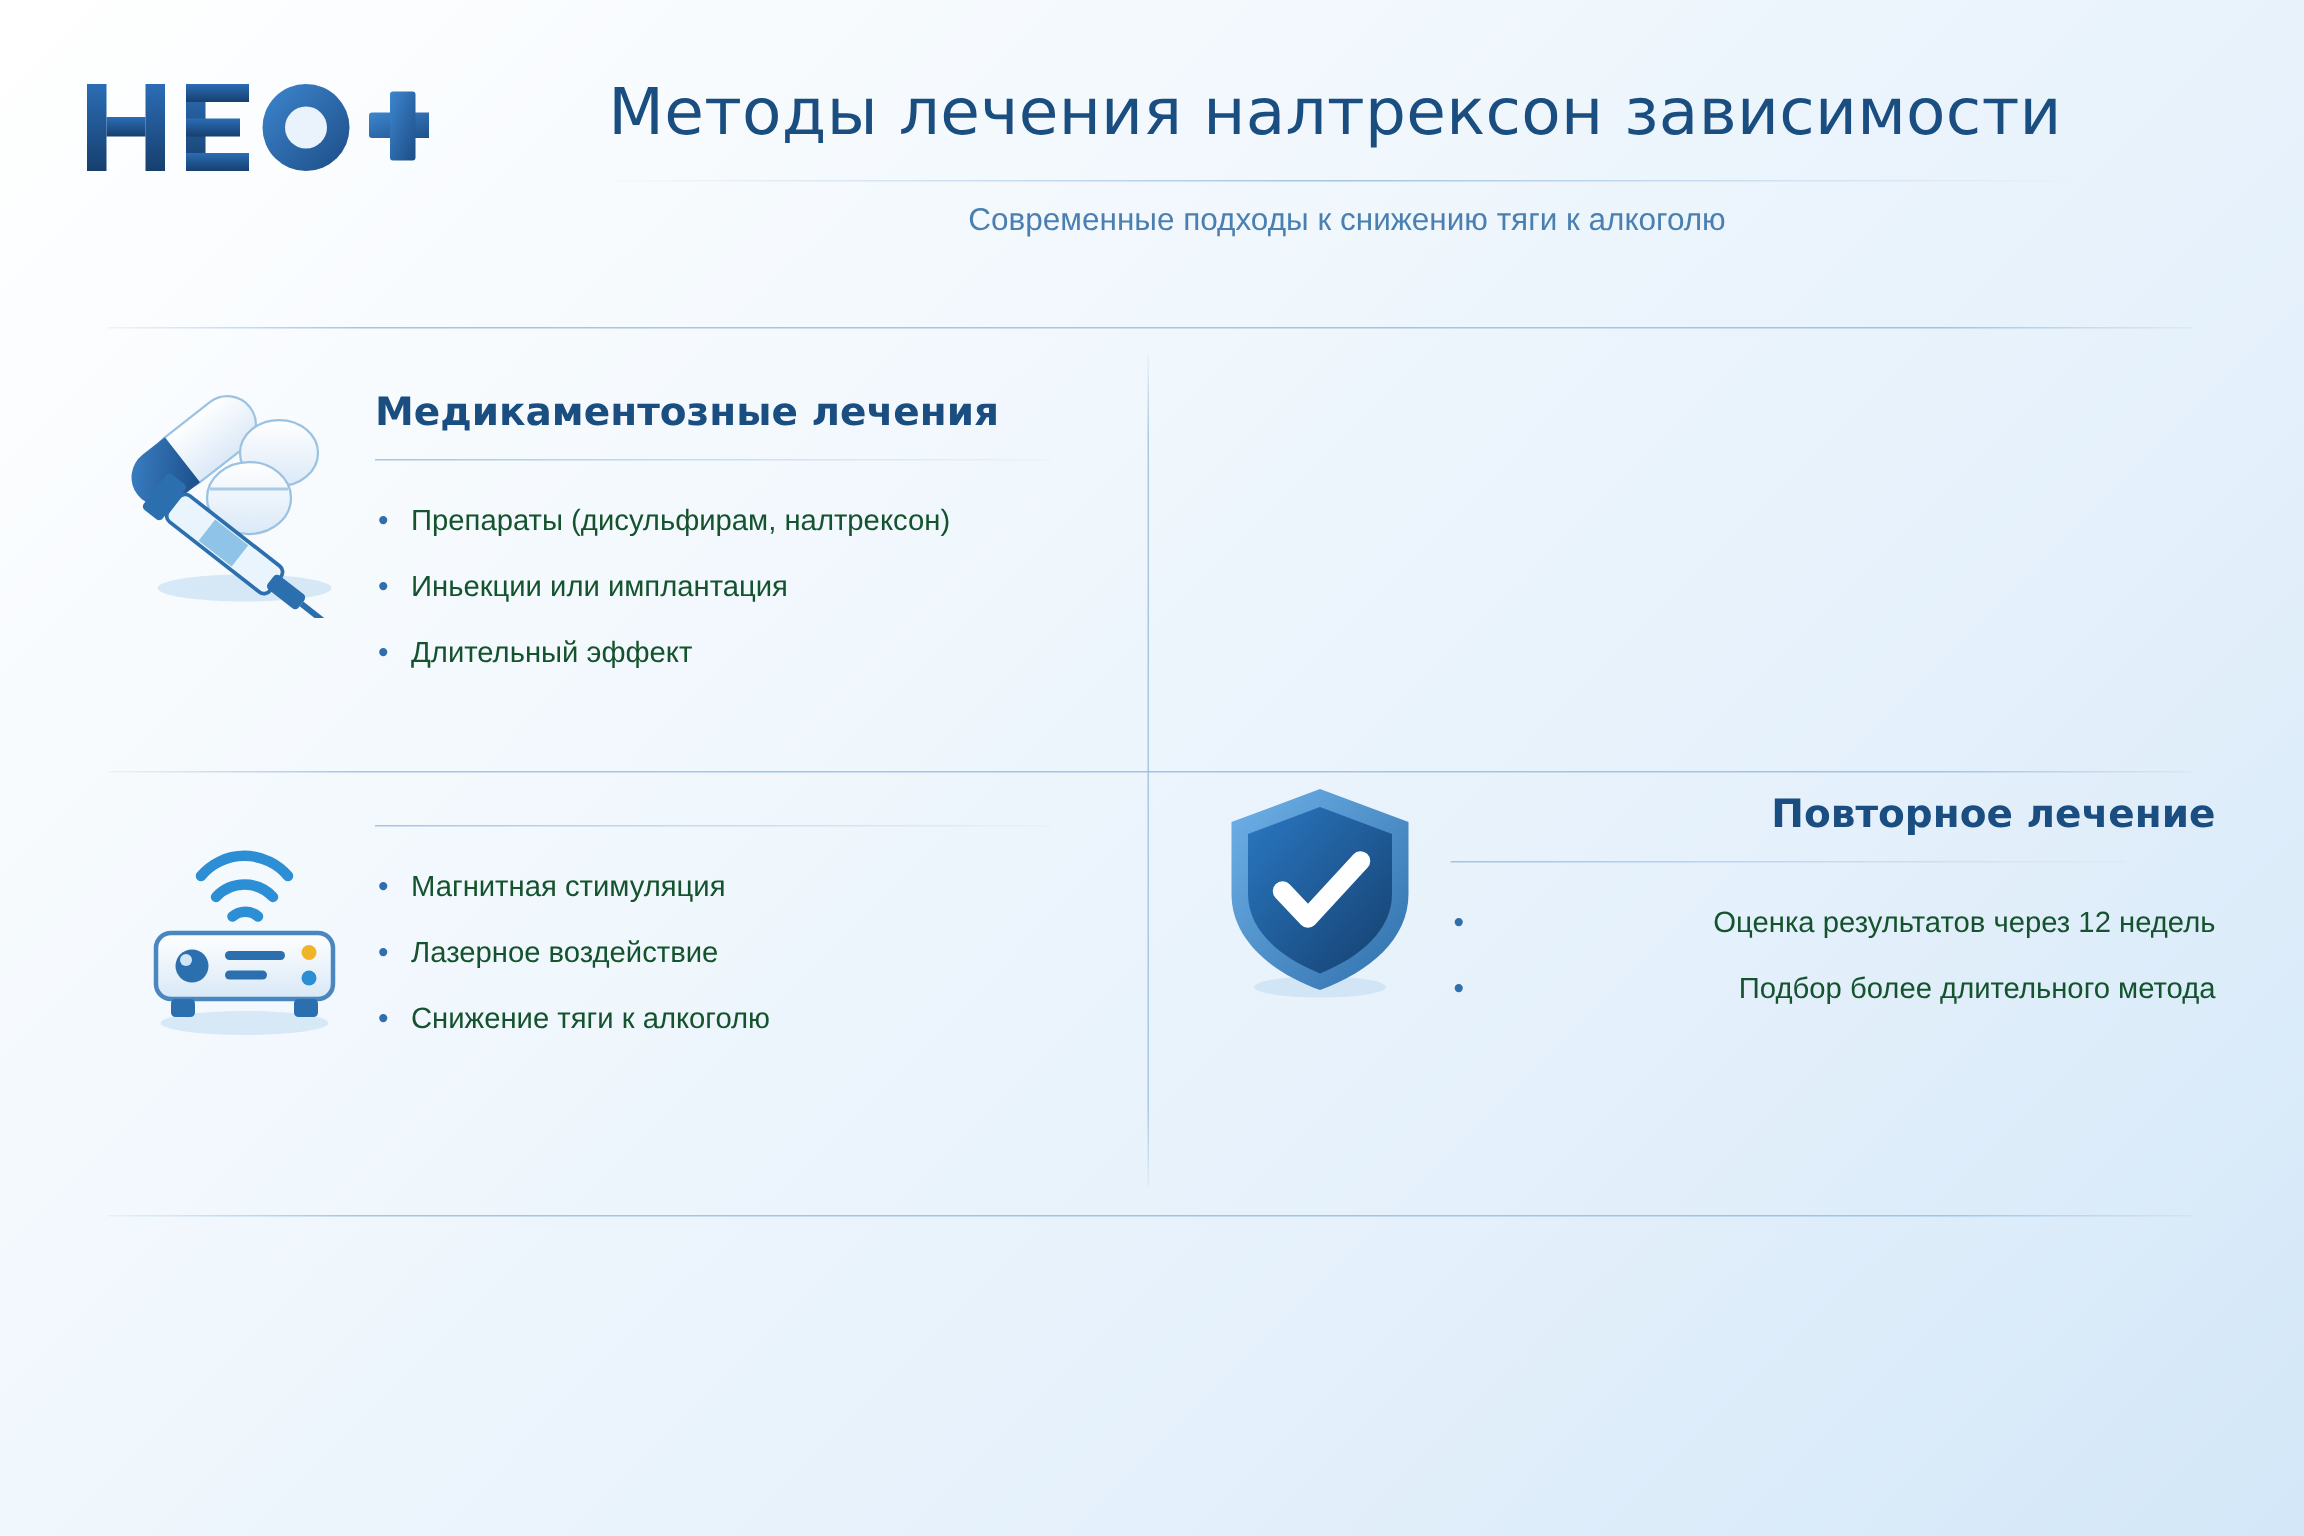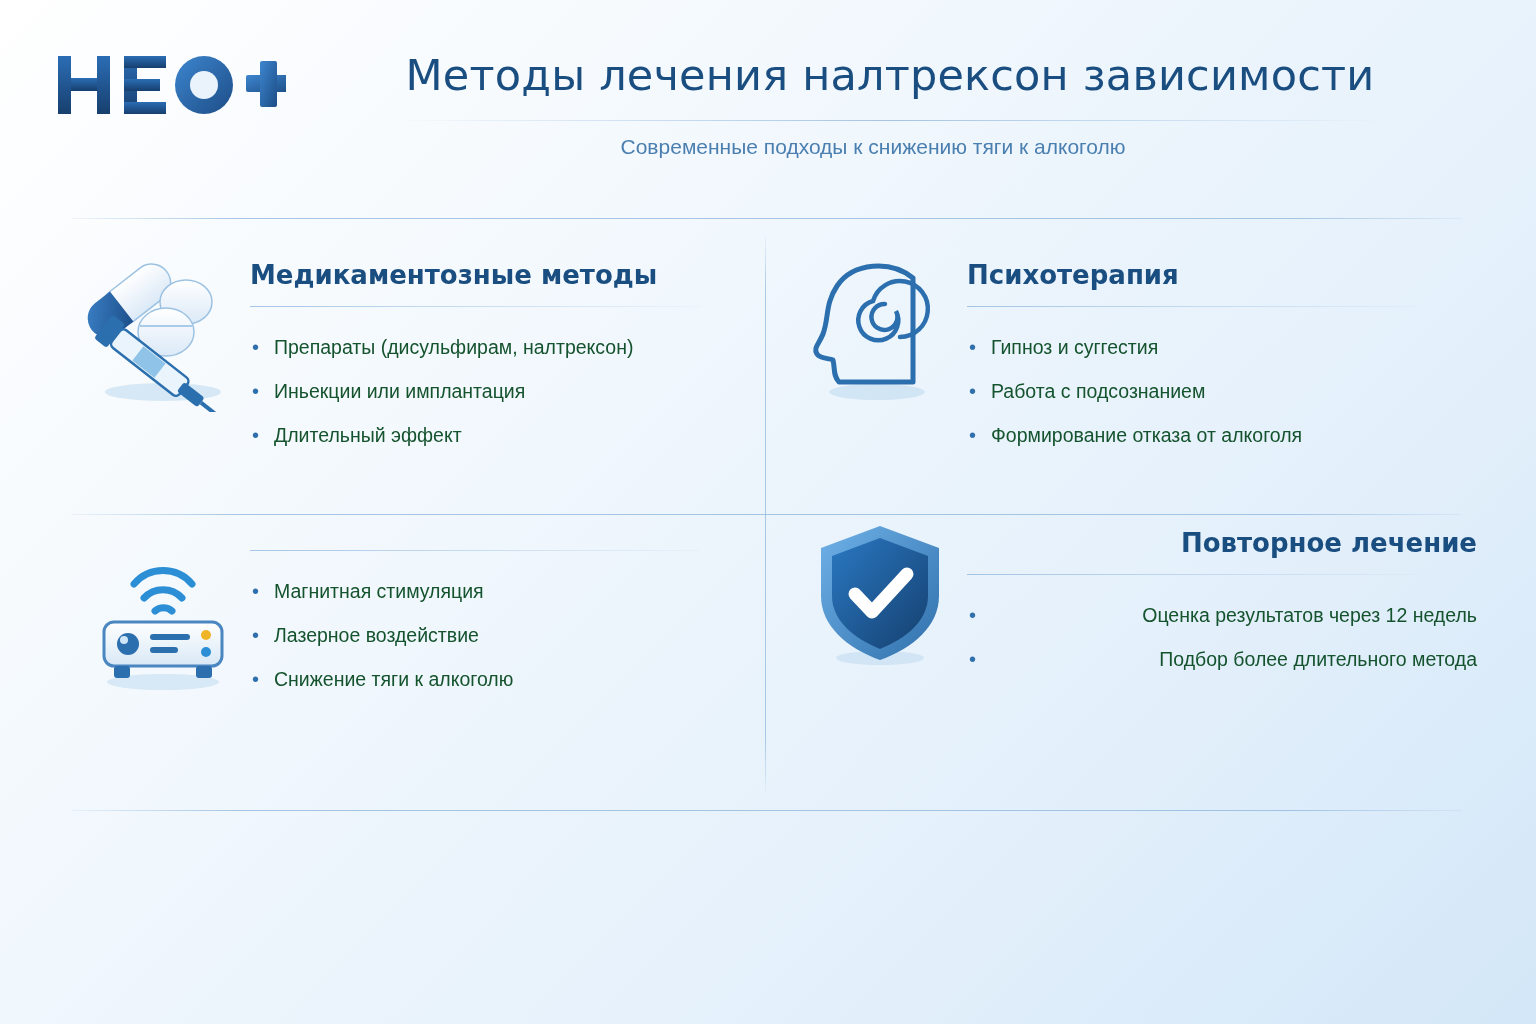--- a/index.html
+++ b/index.html
@@ -53,21 +53,21 @@
   .title-rule {
     position: absolute;
     left: 390px;
     top: 86px;
     width: 1000px;
     height: 1px;
     background: linear-gradient(to right, rgba(150,190,225,0), rgba(140,180,220,0.75), rgba(150,190,225,0));
   }
   .subtitle {
     position: absolute;
-    left: 283px;
+    left: 308px;
     top: 101px;
     width: 1180px;
     text-align: center;
     font-size: 21px;
     color: #4a7fb0;
     font-weight: 400;
   }
 
   
   .divider-h {
@@ -225,48 +225,30 @@
         <g transform="rotate(38 70 118)">
           <rect x="30" y="108" width="86" height="22" rx="5" fill="#eaf4fc" stroke="#2c6fae" stroke-width="2.5"></rect>
           <rect x="58" y="110" width="28" height="18" fill="#8fc4e8"></rect>
           <rect x="112" y="113" width="26" height="12" rx="3" fill="#2c6fae"></rect>
           <rect x="14" y="104" width="16" height="30" rx="3" fill="#2c6fae"></rect>
           <rect x="138" y="117" width="26" height="4" fill="#2c6fae"></rect>
         </g>
       </svg>
     </div>
     <div class="card-body">
-      <div class="card-title">Медикаментозные методы</div>
+      <div class="card-title">Медикаментозные лечения</div>
       <div class="card-title-rule"></div>
       <ul class="bullets">
         <li>Препараты (дисульфирам, налтрексон)</li>
         <li>Иньекции или имплантация</li>
         <li>Длительный эффект</li>
       </ul>
     </div>
   </div>
 
-  <div class="card card-tr">
-    <div class="card-icon">
-      <svg width="170" height="170" viewBox="0 0 170 170" xmlns="http://www.w3.org/2000/svg">
-        <ellipse cx="82" cy="150" rx="48" ry="8" fill="#bcd8ef" opacity="0.55"></ellipse>
-        <path d="M118 36 C96 18, 58 20, 42 44 C30 62, 34 76, 28 92 C24 102, 18 106, 22 112 C25 117, 34 116, 38 118 C40 126, 38 134, 44 140 L118 140 L118 36 Z" fill="none" stroke="#2c6fae" stroke-width="5" stroke-linejoin="round" stroke-linecap="round"></path>
-        <path d="M90 62 m0 0 a13 13 0 1 0 11 7 a20 20 0 1 1 -23 -10 a28 28 0 1 1 27 36" fill="none" stroke="#2c6fae" stroke-width="4.5" stroke-linecap="round"></path>
-      </svg>
-    </div>
-    <div class="card-body">
-      <div class="card-title">Психотерапия</div>
-      <div class="card-title-rule"></div>
-      <ul class="bullets">
-        <li>Гипноз и суггестия</li>
-        <li>Работа с подсознанием</li>
-        <li>Формирование отказа от алкоголя</li>
-      </ul>
-    </div>
-  </div>
 
   <div class="card card-bl">
     <div class="card-icon">
       <svg width="170" height="170" viewBox="0 0 170 170" xmlns="http://www.w3.org/2000/svg">
         <defs>
           <linearGradient id="devg" x1="0" y1="0" x2="0" y2="1">
             <stop offset="0%" stop-color="#ffffff"></stop>
             <stop offset="100%" stop-color="#d8e8f6"></stop>
           </linearGradient>
         </defs>

